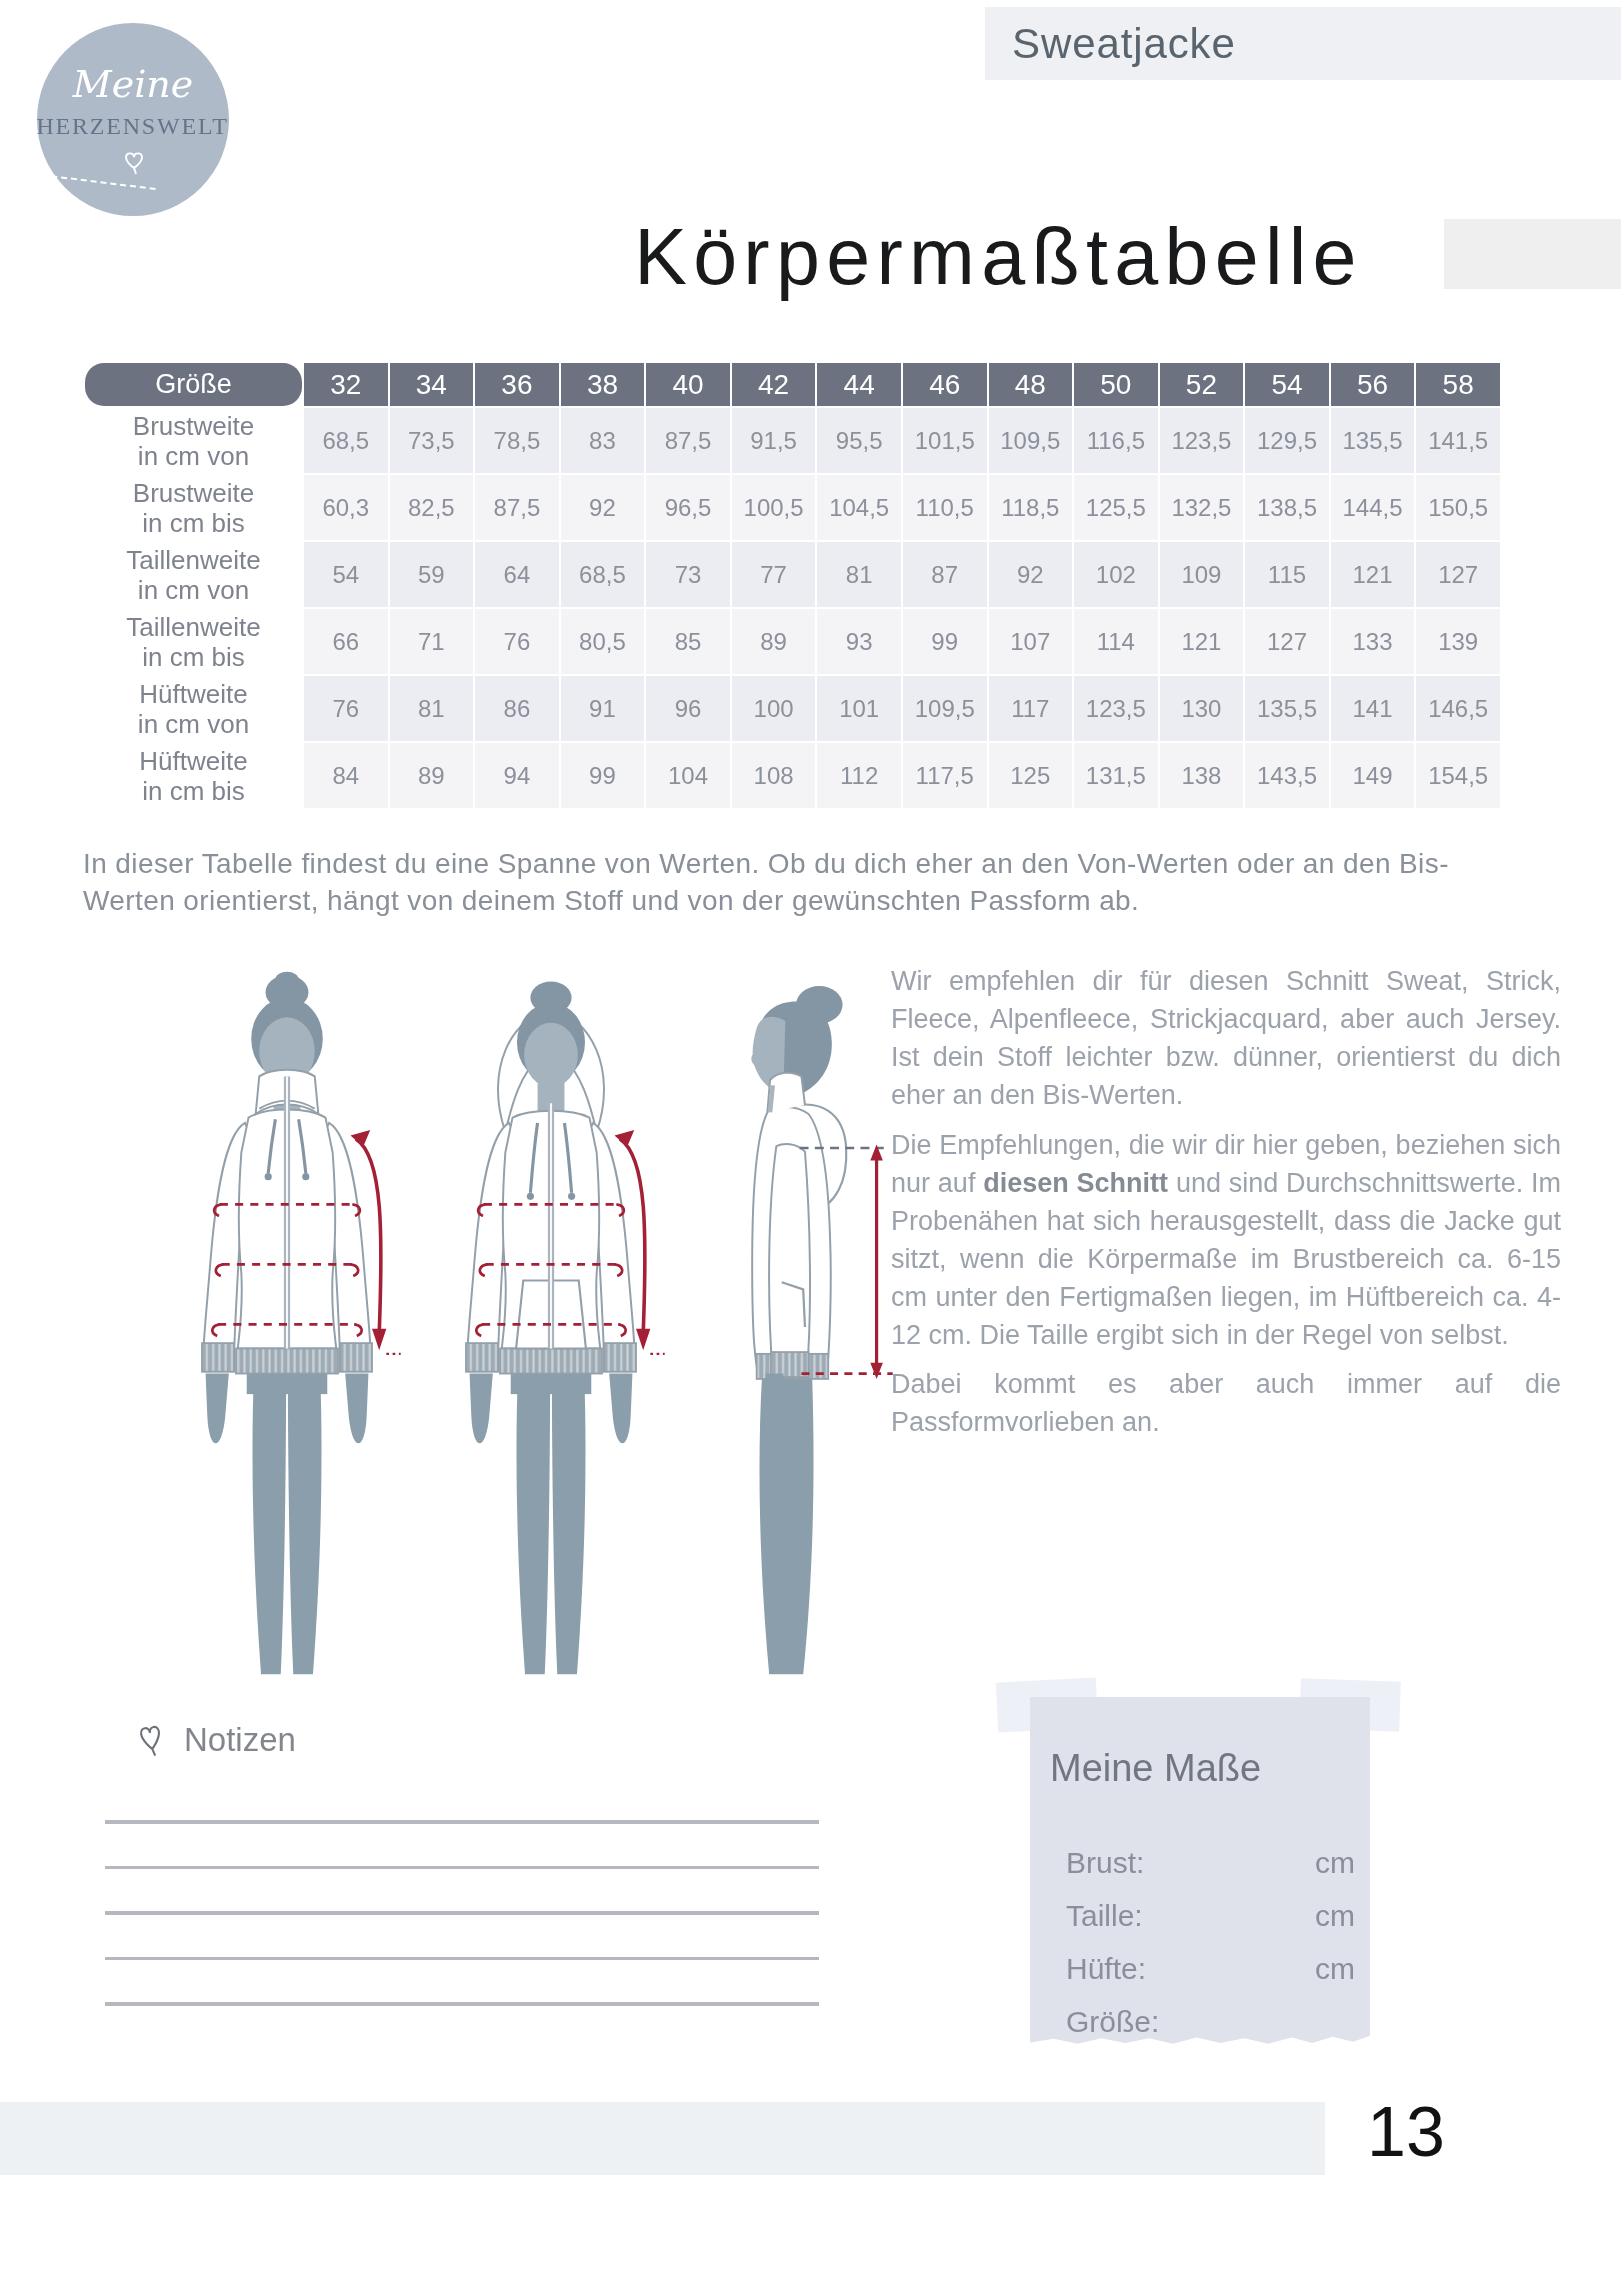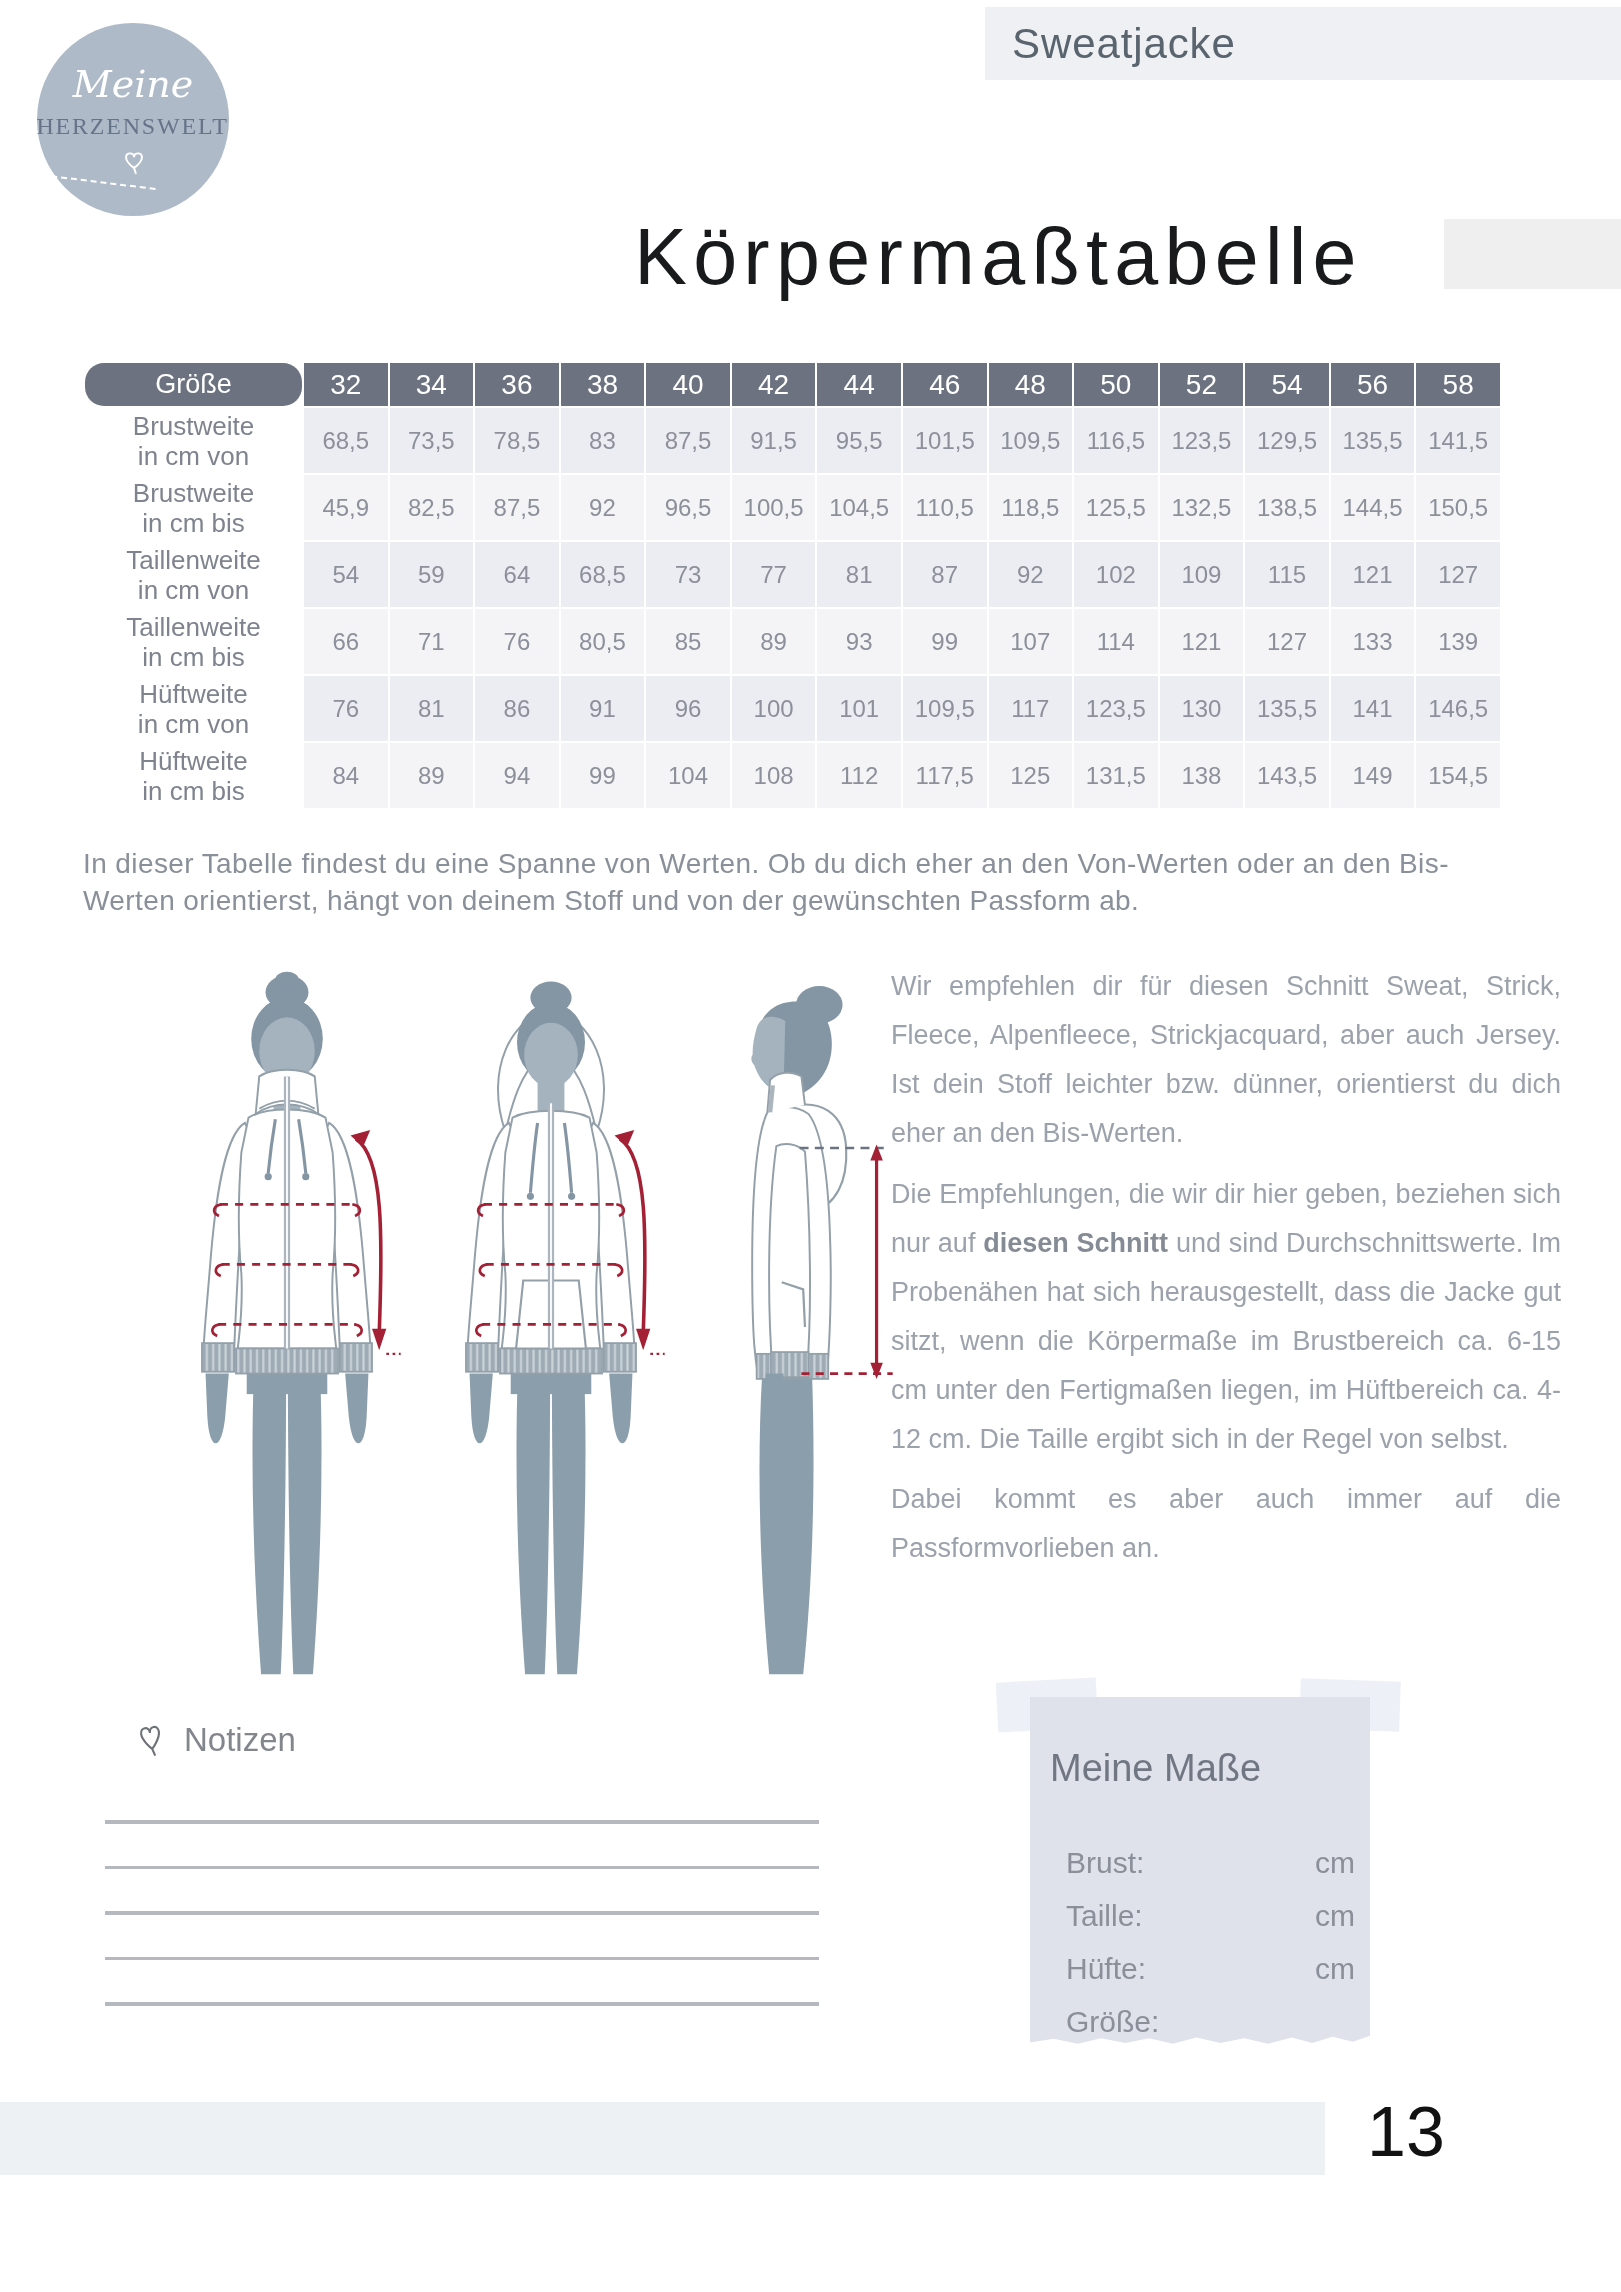--- a/index.html
+++ b/index.html
@@ -39,21 +39,21 @@
   table.size-table tbody td{color:#8C909A;font-size:24px;height:65px;}
   table.size-table tbody tr:nth-child(odd) td{background:#ECEDF2;}
   table.size-table tbody tr:nth-child(even) td{background:#F4F4F7;}
 
   
   .intro{position:absolute;left:83px;top:845px;width:1424px;font-size:28px;line-height:37px;
         color:#8A9099;letter-spacing:0.4px;}
 
   
   .reco{position:absolute;left:891px;top:962px;width:670px;}
-  .reco p{margin:0 0 11.6px 0;font-size:27px;line-height:49px;color:#9CA2AB;text-align:justify;}
+  .reco p{margin:0 0 11.6px 0;font-size:27px;line-height:38px;color:#9CA2AB;text-align:justify;}
   .reco .bold{font-weight:bold;color:#858B95;}
 
   
   .notes-heading{position:absolute;left:134px;top:1721px;font-size:33px;color:#83878D;
         display:flex;align-items:center;gap:16px;}
   .note-lines{position:absolute;left:105px;top:1820px;width:714px;}
   .note-line{height:3.6px;background:#B5B8BE;margin-bottom:42px;}
 
   
   .mm-tape{position:absolute;width:100px;height:50px;background:rgba(236,239,245,0.92);}
@@ -130,21 +130,21 @@
           <td>101,5</td>
           <td>109,5</td>
           <td>116,5</td>
           <td>123,5</td>
           <td>129,5</td>
           <td>135,5</td>
           <td>141,5</td>
         </tr>
         <tr>
           <th>Brustweite<br>in cm bis</th>
-          <td>45,9</td>
+          <td>60,3</td>
           <td>82,5</td>
           <td>87,5</td>
           <td>92</td>
           <td>96,5</td>
           <td>100,5</td>
           <td>104,5</td>
           <td>110,5</td>
           <td>118,5</td>
           <td>125,5</td>
           <td>132,5</td>

